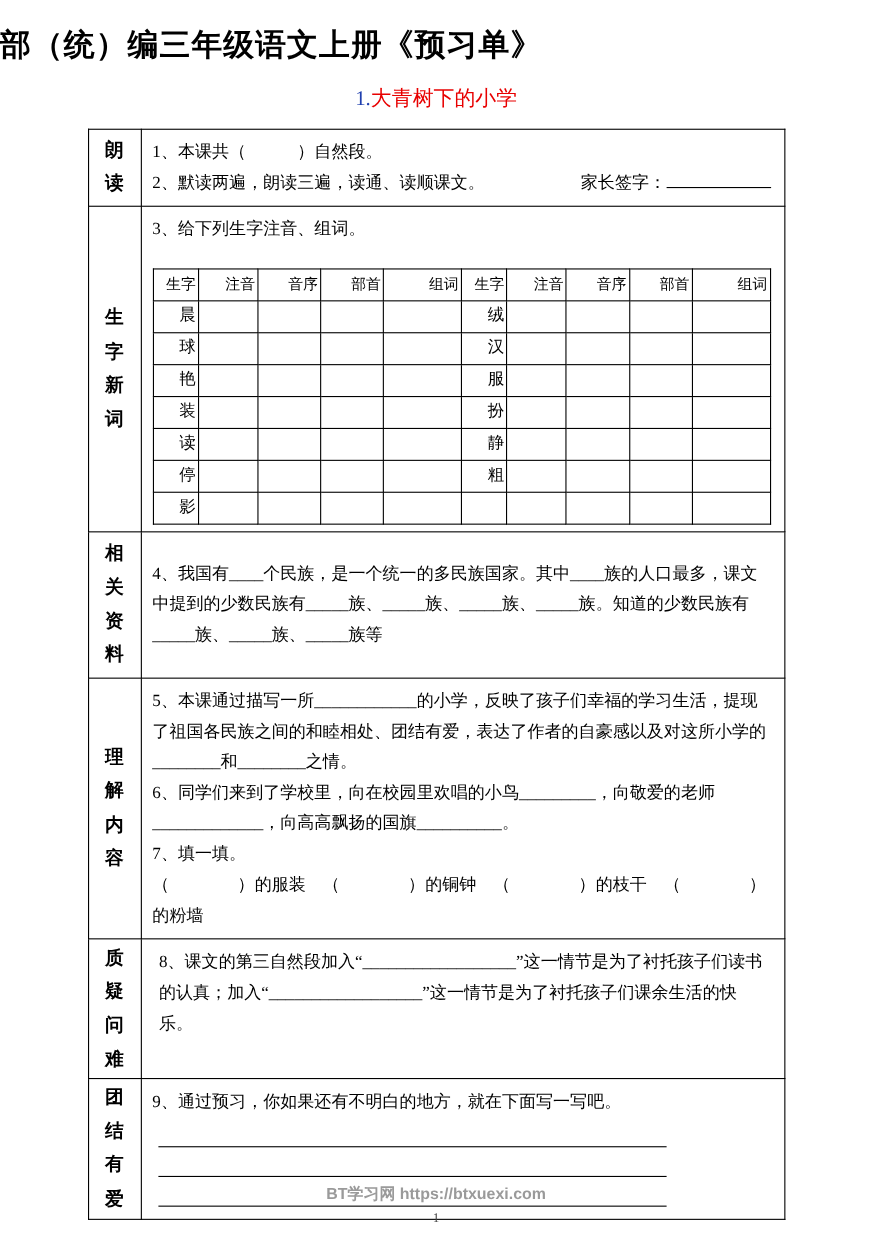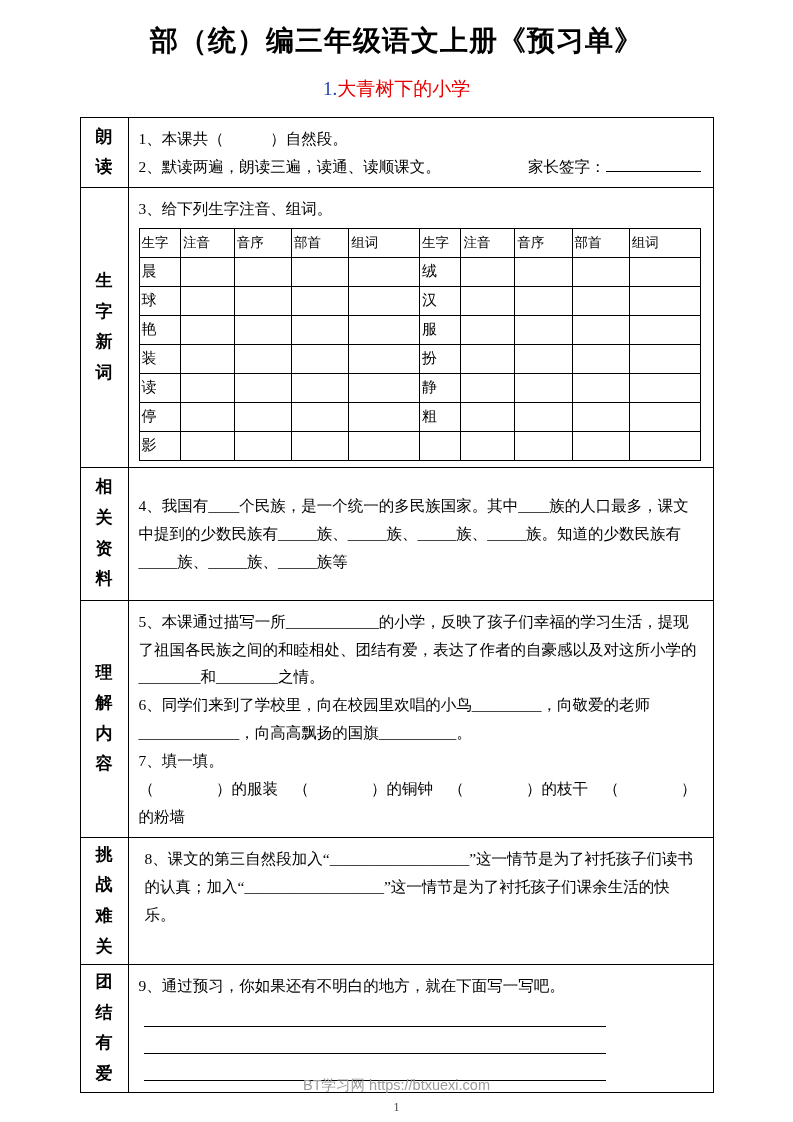--- a/index.html
+++ b/index.html
@@ -4,21 +4,21 @@
 <style>
   * { box-sizing: border-box; }
   html, body { margin: 0; padding: 0; background: #e8e8e8; }
   .page {
     width: 793px; height: 1122px; margin: 0 auto; background: #ffffff;
     position: relative; color: #000;
     font-family: "Liberation Serif", "DejaVu Serif", serif;
     overflow: hidden;
   }
   .title {
-    margin: 0; padding-top: 22px; text-align: center;
+    margin: 0; padding-top: 22px; text-align: left;
     font-size: 28px; font-weight: 700; letter-spacing: 1px;
   }
   .subtitle { text-align: center; font-size: 19px; font-weight: 400; margin-top: 16px; }
   .sub-num  { color: #1f3fae; }
   .sub-text { color: #e80000; }
 
   .main-table { border-collapse: collapse; table-layout: fixed; width: 634px; margin: 15px auto 0; }
   .main-table > tbody > tr > td { border: 1px solid #000; }
   .label-cell { width: 48px; text-align: center; vertical-align: middle; padding: 2px 0; }
   .vlabel {
@@ -30,32 +30,33 @@
   .r3 .content-cell { height: 133px; vertical-align: middle; }
   .r4 .content-cell { height: 193px; }
   .r5 .content-cell { height: 105px; padding-left: 16px; }
   .r6 .content-cell { height: 113px; }
 
   .para { margin: 0; }
   .flexline { display: flex; justify-content: space-between; align-items: flex-end; }
   .sign-wrap { white-space: nowrap; }
   .sign-line { display: inline-block; width: 95px; height: 1em; border-bottom: 1px solid #000; }
 
-  .char-table { border-collapse: collapse; width: 100%; margin-top: 5px; text-align: left; table-layout: fixed; }
+  .char-table { border-collapse: collapse; width: 100%; margin-top: 21px; text-align: right; table-layout: fixed; }
   .char-table th, .char-table td { border: 1px solid #000; height: 29px; padding: 0 2px; font-size: 13.5px; font-weight: 400; }
   .char-table td.ct-char { font-size: 15px; }
   .note { font-size: 14.5px; margin-top: 4px; line-height: 1.5; }
 
   .write-line { width: 462px; height: 27px; border-bottom: 1px solid #000; margin-left: 5px; }
   .write-line:first-of-type { margin-top: 10px; }
 
   .footer {
     position: absolute; left: 0; right: 0; bottom: 27px; text-align: center;
     color: #9a9a9a; font-size: 14.5px;
     font-family: "Liberation Sans", "DejaVu Sans", sans-serif;
+    font-weight: bold;
   }
   .page-num { position: absolute; left: 0; right: 0; bottom: 7px; text-align: center; font-size: 12px; color: #444; }
 </style>
 </head>
 <body>
 
 <div class="page">
 
   <h1 class="title">部（统）编三年级语文上册《预习单》</h1>
 
@@ -218,21 +219,21 @@
         <td class="content-cell">
           <div class="para">5、本课通过描写一所____________的小学，反映了孩子们幸福的学习生活，提现了祖国各民族之间的和睦相处、团结有爱，表达了作者的自豪感以及对这所小学的________和________之情。</div>
           <div class="para">6、同学们来到了学校里，向在校园里欢唱的小鸟_________，向敬爱的老师_____________，向高高飘扬的国旗__________。</div>
           <div class="para">7、填一填。</div>
           <div class="para">（　　　　）的服装　（　　　　）的铜钟　（　　　　）的枝干　（　　　　）的粉墙</div>
         </td>
       </tr>
 
       <tr class="r5">
         <td class="label-cell">
-          <span class="vlabel">挑战难关</span>
+          <span class="vlabel">质疑问难</span>
         </td>
         <td class="content-cell">
           <div class="para">8、课文的第三自然段加入“__________________”这一情节是为了衬托孩子们读书的认真；加入“__________________”这一情节是为了衬托孩子们课余生活的快乐。</div>
         </td>
       </tr>
 
       <tr class="r6">
         <td class="label-cell">
           <span class="vlabel">团结有爱</span>
         </td>

